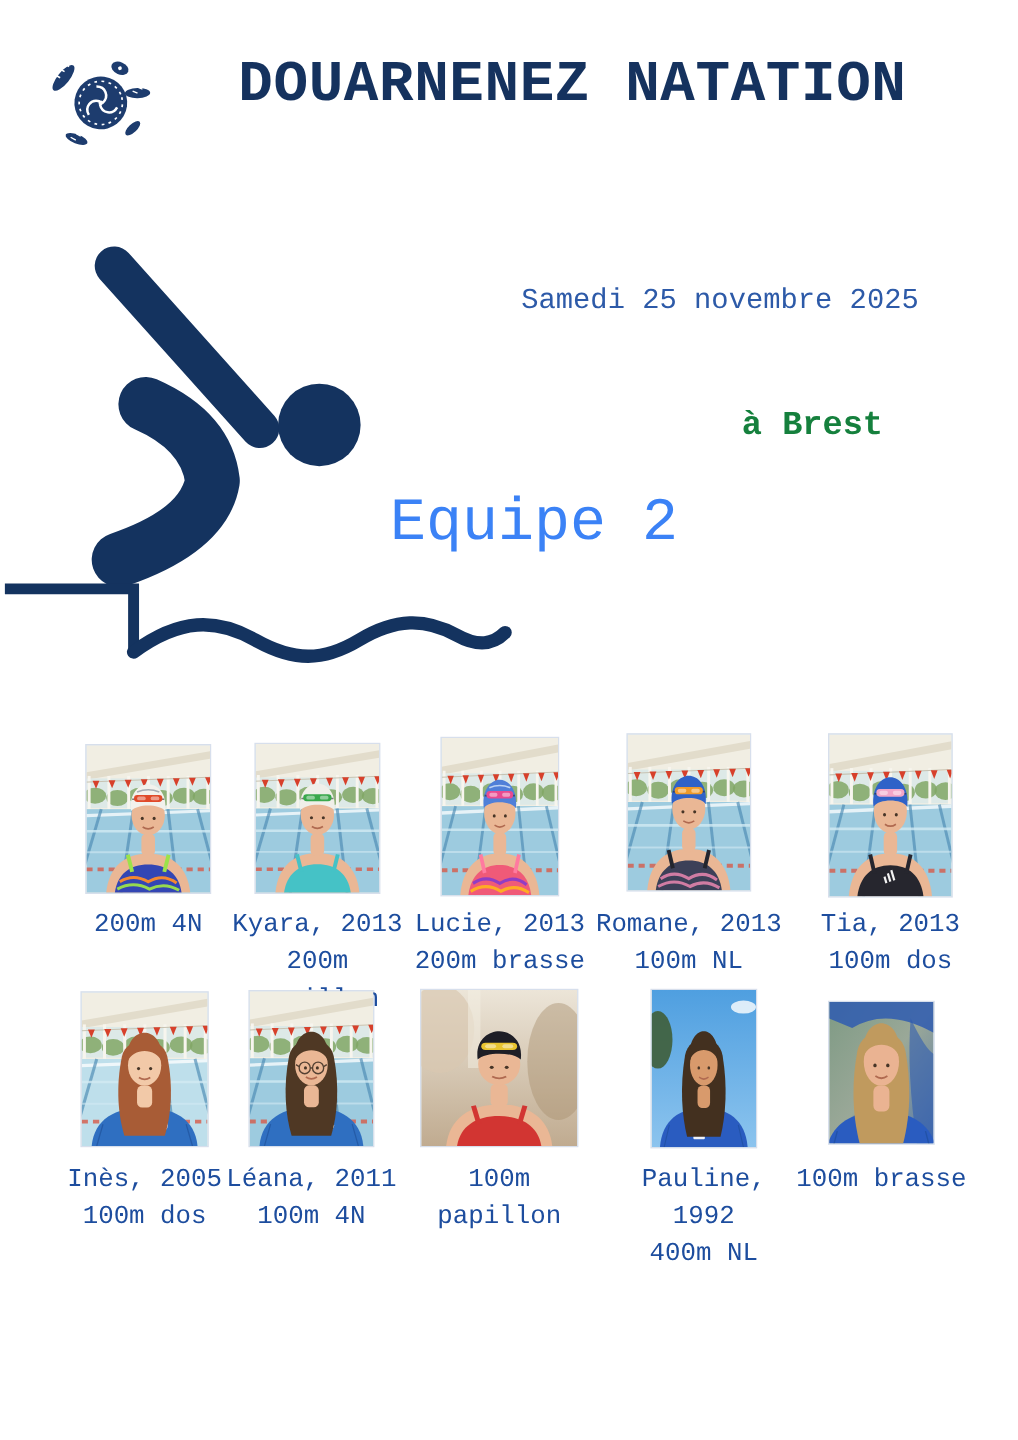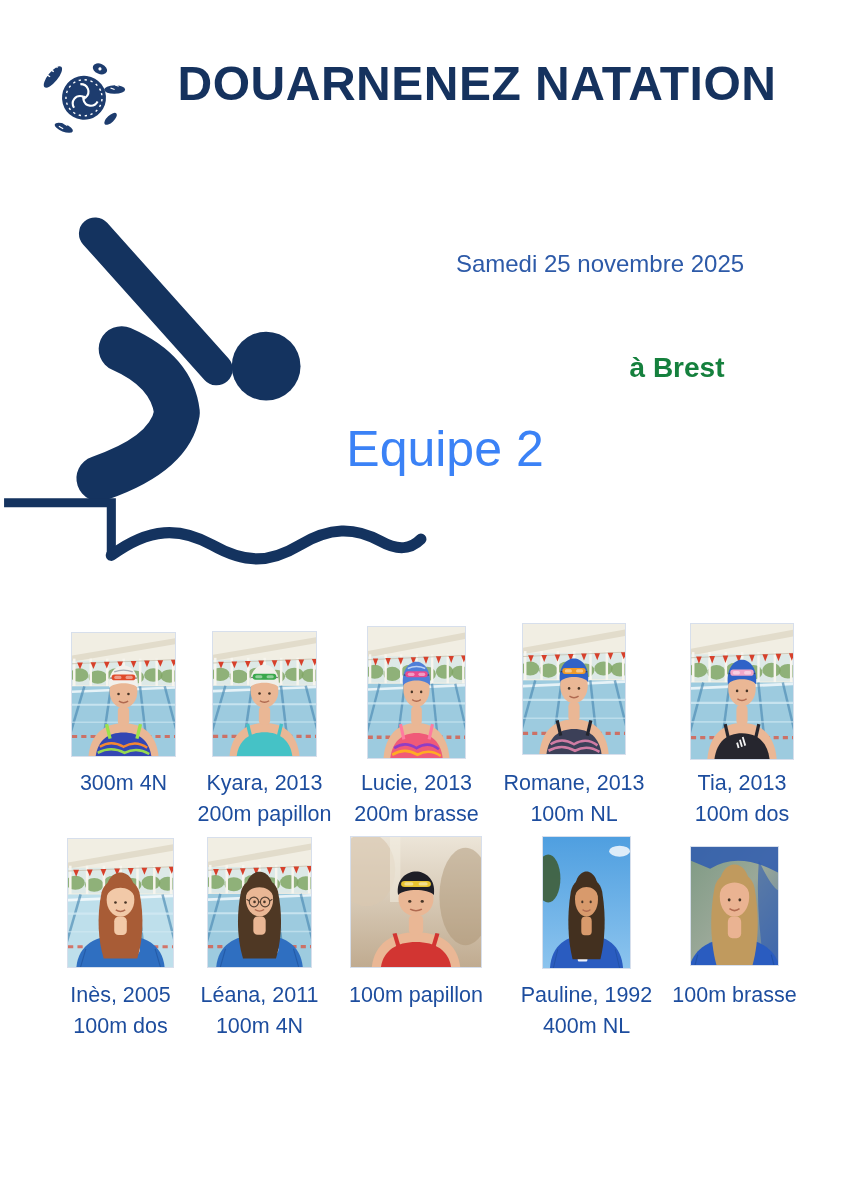--- a/index.html
+++ b/index.html
@@ -1,18 +1,18 @@
 <!DOCTYPE html>
 <html><head>
 <meta charset="utf-8">
 <style>
   html,body{margin:0;padding:0;background:#ffffff;}
   .poster{
-    position:relative;width:848px;height:1169px;margin:12px auto;background:#ffffff;
-    overflow:hidden;font-family:Liberation Sans, sans-serif;
+    position:relative;width:848px;height:1169px;margin:0 auto;background:#ffffff;
+    overflow:hidden;font-family:Liberation Mono, monospace;
   }
   .abs{position:absolute;}
   .club-title{
     left:107px;top:44px;width:740px;text-align:center;
     font-size:48px;font-weight:800;letter-spacing:.5px;color:#15325e;
   }
   .event-title{
     left:100px;top:142px;width:720px;text-align:center;
     font-size:31px;font-weight:700;color:#1a52c8;
   }
@@ -142,21 +142,21 @@
           <path d="M37 44 H63" stroke="#2a2a30" stroke-width="1.2" opacity=".6" fill="none"></path>
           <rect x="38.5" y="40.5" width="23" height="5.6" rx="2.8" fill="#e04a2a"></rect>
           <rect x="41" y="41.8" width="7" height="3" rx="1.5" fill="#ffffff" opacity=".45"></rect>
           <rect x="52" y="41.8" width="7" height="3" rx="1.5" fill="#ffffff" opacity=".45"></rect>
           <circle cx="45.2" cy="59.5" r="1.25" fill="#473527"></circle>
           <circle cx="54.8" cy="59.5" r="1.25" fill="#473527"></circle>
           <path d="M45.5 66.5 Q50 69.5 54.5 66.5" stroke="#b06a50" stroke-width="1.3" fill="none"></path>
         </svg>
       </span>
     <div class="caption" style="top:135px">
-      <div>300m 4N</div>
+      <div>200m 4N</div>
     </div>
   </div>
   <div class="abs swimmer" style="left:184.5px;top:620px">
     <span class="photo" style="left:28.5px;width:103px;height:124px">
         <svg viewBox="0 0 100 120" width="100%" height="100%" preserveAspectRatio="none" xmlns="http://www.w3.org/2000/svg">
           <rect width="100" height="120" fill="#f1eee3"></rect>
           <path d="M0 22 L100 5 L100 11 L0 28 Z" fill="#e2dccb"></path>
           <rect y="27" width="100" height="24" fill="#dde9e7"></rect>
           <ellipse cx="7" cy="41" rx="9" ry="6.5" fill="#81a765" opacity=".85"></ellipse>
           <ellipse cx="25" cy="43" rx="9" ry="6.5" fill="#81a765" opacity=".85"></ellipse>

